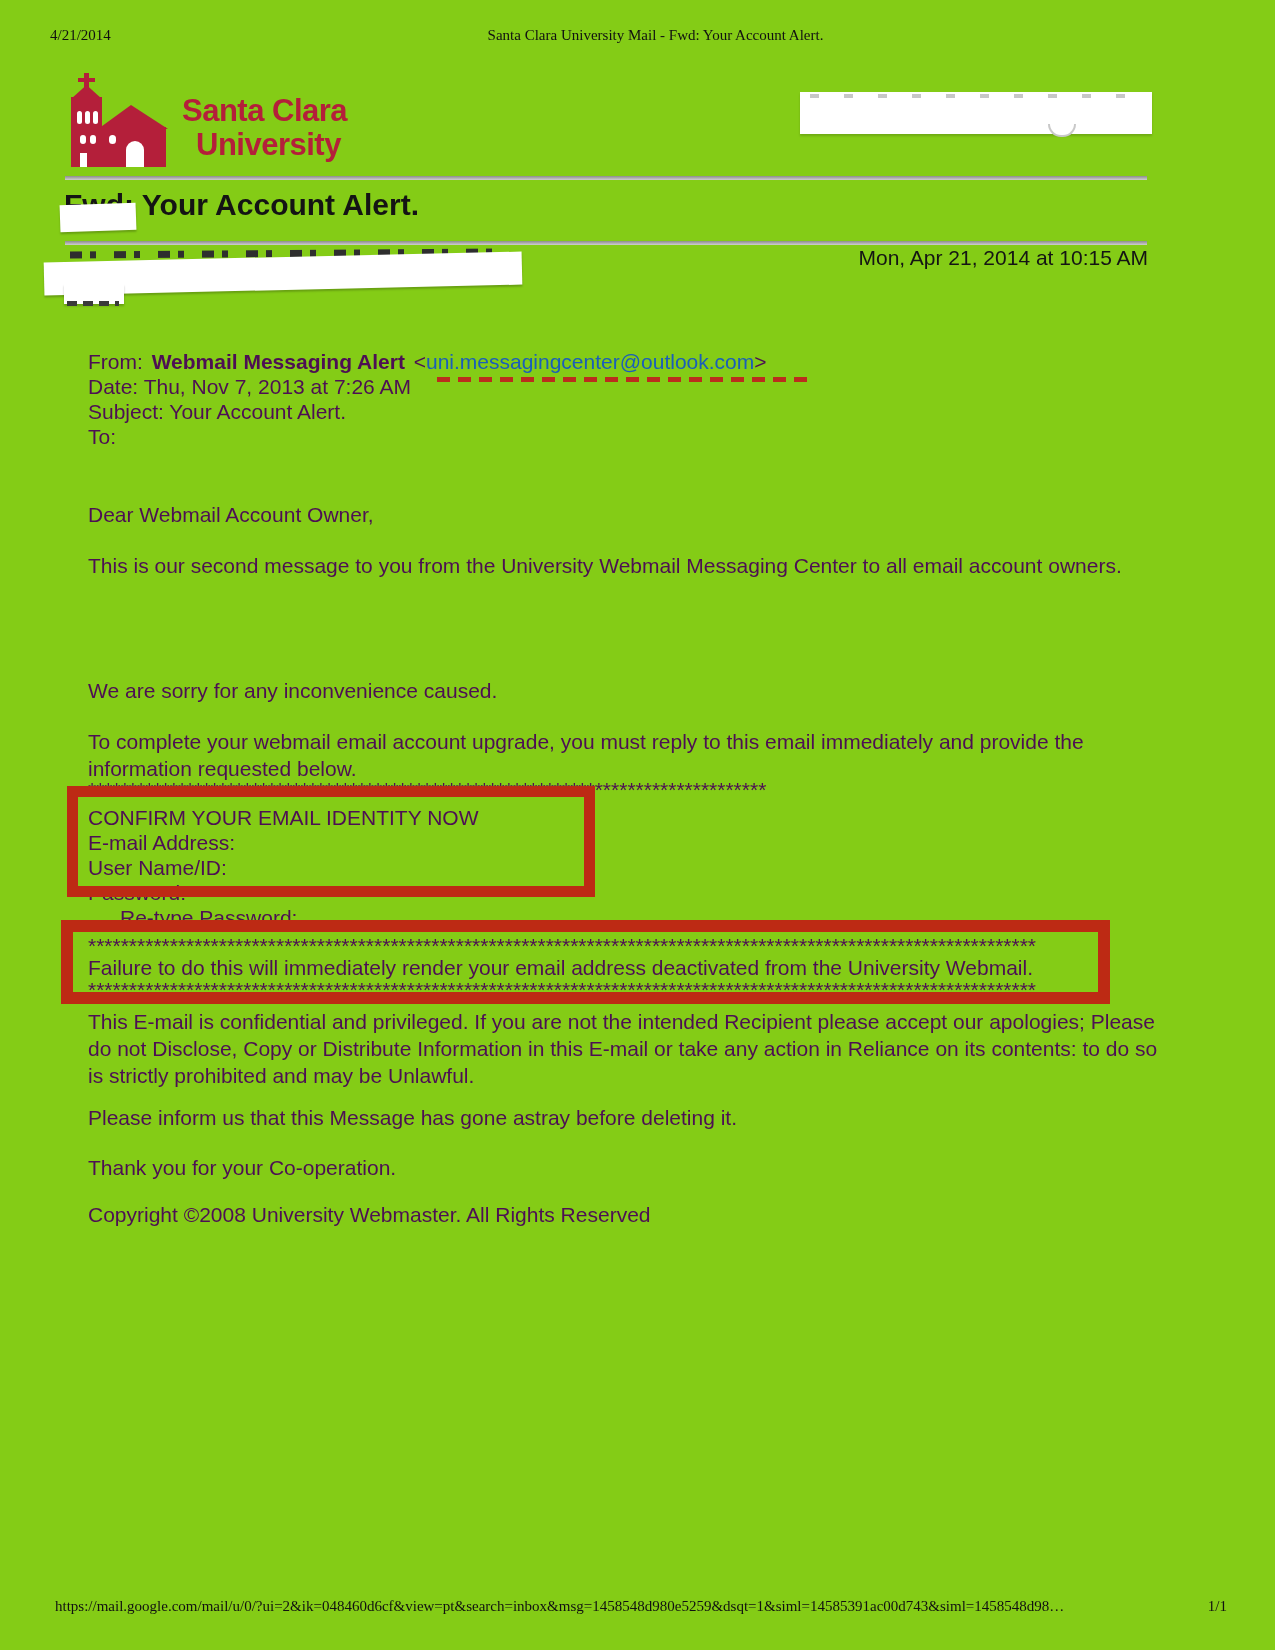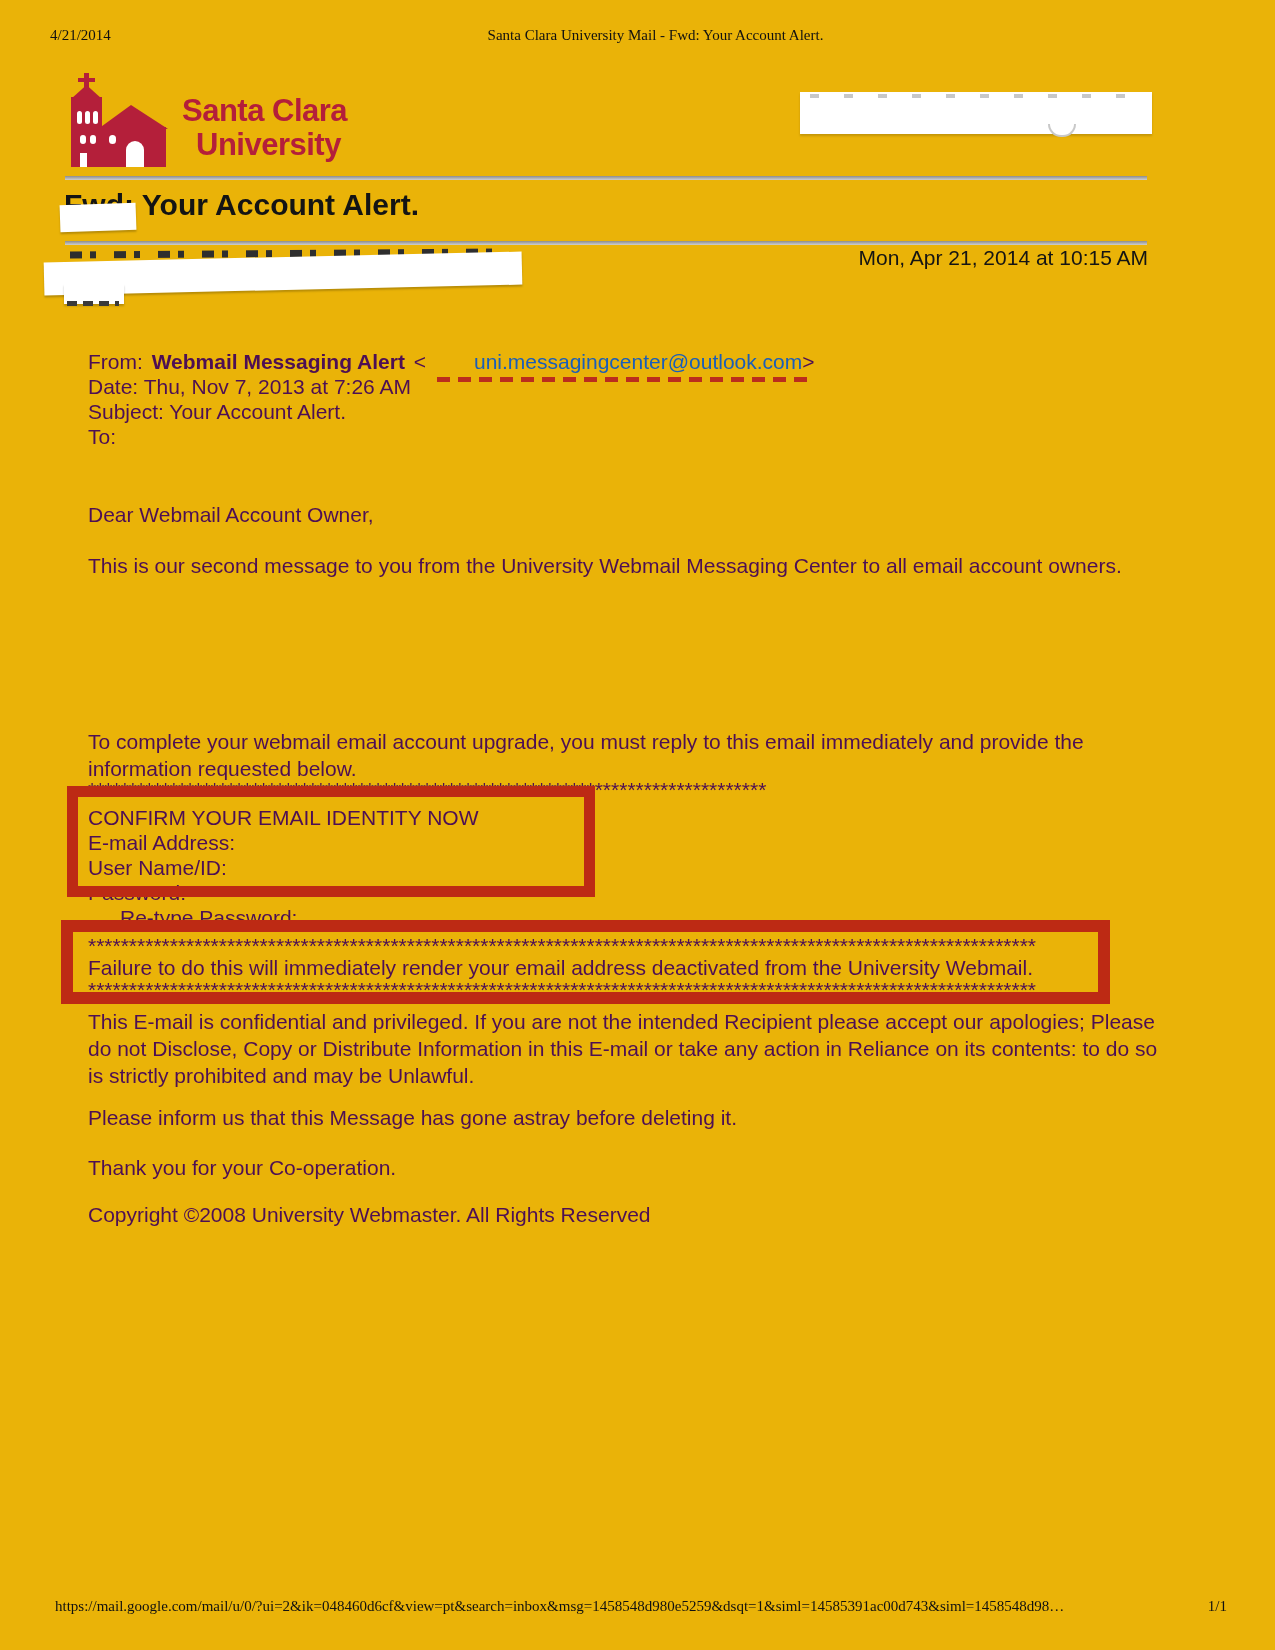--- a/index.html
+++ b/index.html
@@ -1,19 +1,19 @@
 <!DOCTYPE html>
 <html><head>
 <meta charset="utf-8">
 <style>
   * { margin:0; padding:0; box-sizing:border-box; }
   html,body { background:#ffffff; }
   #page {
     position:relative; width:1275px; height:1650px; margin:0 auto;
-    background:#eab308; overflow:hidden;
+    background:#84cc16; overflow:hidden;
     font-family:"Liberation Sans", sans-serif;
   }
   .serif { font-family:"Liberation Serif", serif; }
 
   
   .print-date { position:absolute; left:50px; top:27px; font-size:15px; color:#111; }
   .print-title { position:absolute; left:0; right:0; top:27px; text-align:center; font-size:15px; color:#111;padding-left:36px; }
   .footer-url { position:absolute; left:55px; top:1598px; font-size:15px; color:#111; }
   .footer-page { position:absolute; right:48px; top:1598px; font-size:15px; color:#111; }
 
@@ -50,21 +50,21 @@
   .frag-strip { position:absolute; height:7px;
       background:repeating-linear-gradient(90deg,#2e2e2e 0 12px, transparent 12px 20px, #2e2e2e 20px 26px, transparent 26px 44px); }
   .frag-sender { left:70px; top:250px; width:428px; transform:rotate(-0.4deg); }
   .frag-chip { left:67px; top:301px; width:52px; height:5px;
       background:repeating-linear-gradient(90deg,#3a3a3a 0 10px, transparent 10px 16px); }
 
   
   .bl { position:absolute; left:88px; font-size:21px; color:#4d0f54; line-height:27px; z-index:1; }
   .from-line .lbl { margin-right:0.42em; }
   .from-line .name { font-weight:bold; margin-right:0.42em; }
-  .from-line .addr { color:#1a5eba;margin-left:48px; }
+  .from-line .addr { color:#1a5eba; }
   .dashes { position:absolute; left:437px; top:377px; width:374px; height:5px; z-index:2;
       background:repeating-linear-gradient(90deg,#bb2d1d 0 13px, transparent 13px 21px); }
   .ast { letter-spacing:0; white-space:nowrap; }
 
   
   .hl-box { position:absolute; border-style:solid; border-color:#bd2a14; z-index:5; }
   .hl-box-1 { left:67px; top:786px; width:528px; height:111px; border-width:11px; }
   .hl-box-2 { left:61px; top:920px; width:1049px; height:84px; border-width:12px; }
 </style>
 </head>
@@ -127,20 +127,21 @@
   <div class="bl from-line" style="top:348px;">
     <span class="lbl">From:</span><span class="name">Webmail Messaging Alert</span><span>&lt;</span><span class="addr">uni.messagingcenter@outlook.com</span><span>&gt;</span>
   </div>
   <div class="dashes"></div>
   <div class="bl" style="top:373px;">Date: Thu, Nov 7, 2013 at 7:26 AM</div>
   <div class="bl" style="top:398px;">Subject: Your Account Alert.</div>
   <div class="bl" style="top:423px;">To:</div>
 
   <div class="bl" style="top:501px;">Dear Webmail Account Owner,</div>
   <div class="bl" style="top:552px;">This is our second message to you from the University Webmail Messaging Center to all email account owners.</div>
+  <div class="bl" style="top:677px;">We are sorry for any inconvenience caused.</div>
   <div class="bl" style="top:728px; width:1020px;">To complete your webmail email account upgrade, you must reply to this email immediately and provide the information requested below.</div>
 
   <div class="bl ast" style="top:776px;">***********************************************************************************</div>
   <div class="bl" style="top:804px;">CONFIRM YOUR EMAIL IDENTITY NOW</div>
   <div class="bl" style="top:829px;">E-mail Address:</div>
   <div class="bl" style="top:854px;">User Name/ID:</div>
   <div class="bl" style="top:879px;">Password:</div>
   <div class="bl" style="top:904px;margin-left:32px;">Re-type Password:</div>
 
   <div class="bl ast" style="top:932px;">********************************************************************************************************************</div>

